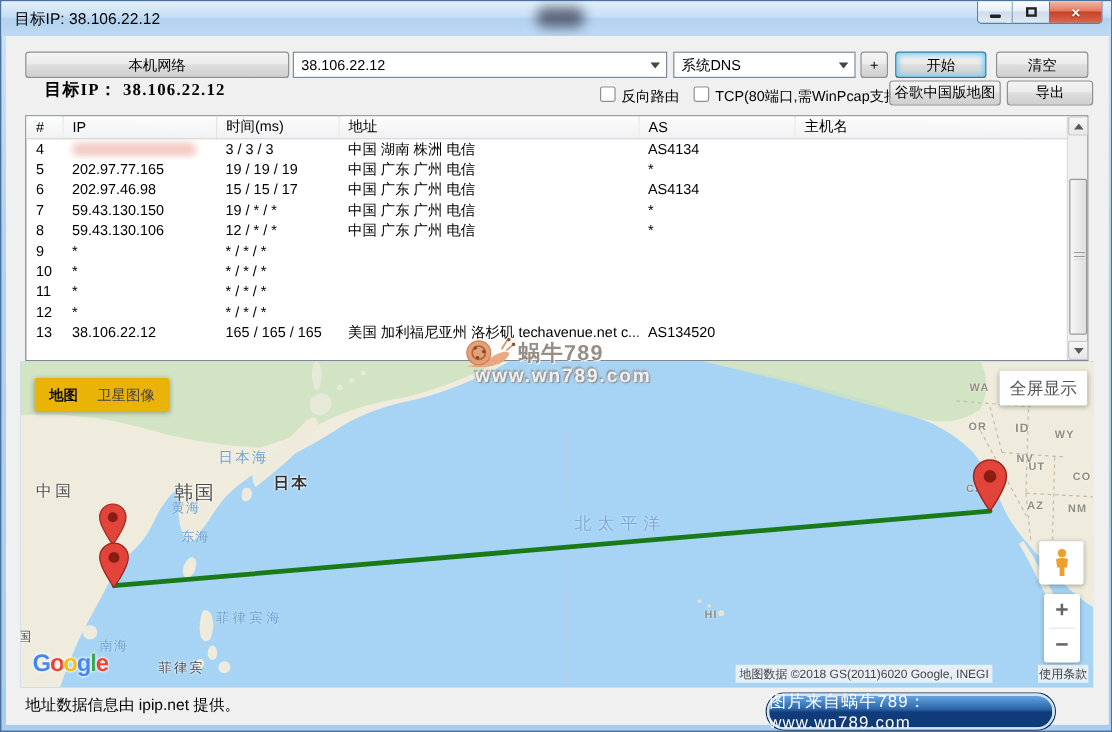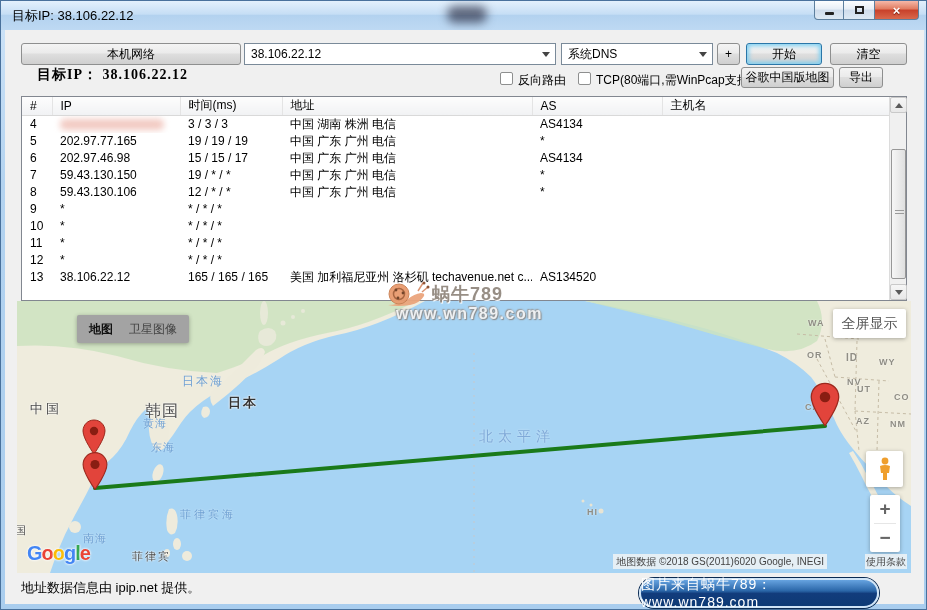--- a/index.html
+++ b/index.html
@@ -68,22 +68,22 @@
   #map{position:absolute;left:16px;top:300px;width:894px;height:272px;background:#a7d4f4;overflow:hidden;}
   #map svg.geo{position:absolute;left:0;top:0;}
   .mlabel{position:absolute;white-space:nowrap;pointer-events:none;}
   .country{color:#4a4a4a;text-shadow:0 0 2px #fff,0 0 2px #fff;}
   .country-bold{color:#333;font-weight:bold;text-shadow:0 0 2px #fff,0 0 2px #fff;}
   .ocean{color:#6d9fd2;text-shadow:0 0 2px rgba(255,255,255,.6);}
   .ocean-lg{color:#7fa9d8;text-shadow:0 0 2px rgba(255,255,255,.6);}
   .state{color:#8f8d84;font-size:9px;font-weight:bold;letter-spacing:1px;text-shadow:0 0 2px rgba(255,255,255,.8);}
   .map-pin{position:absolute;}
 
-  #map-type{position:absolute;left:12px;top:14px;height:28px;background:#a3a3a3;border-radius:2px;
-    box-shadow:0 1px 4px rgba(0,0,0,.3);display:flex;align-items:center;padding:0 12px;gap:16px;font-size:12px;margin-left:48px;}
+  #map-type{position:absolute;left:12px;top:14px;height:28px;background:#eab308;border-radius:2px;
+    box-shadow:0 1px 4px rgba(0,0,0,.3);display:flex;align-items:center;padding:0 12px;gap:16px;font-size:12px;}
   #map-type .sel{font-weight:bold;color:#111;}
   #map-type .unsel{color:#444;}
   #fullscreen-btn{position:absolute;right:5px;top:8px;width:73px;height:29px;background:#fff;border-radius:2px;
     box-shadow:0 1px 4px rgba(0,0,0,.3);display:flex;align-items:center;justify-content:center;font-size:14px;color:#555;}
   #pegman-box{position:absolute;left:849px;top:150px;width:37px;height:36px;background:#fff;border-radius:2px;
     box-shadow:0 1px 4px rgba(0,0,0,.3);display:flex;align-items:center;justify-content:center;}
   #zoom-ctl{position:absolute;left:853px;top:194px;width:30px;height:57px;background:#fff;border-radius:2px;
     box-shadow:0 1px 4px rgba(0,0,0,.3);}
   .zoom-btn{width:30px;height:28px;display:flex;align-items:center;justify-content:center;
     font-size:19px;font-weight:bold;color:#666;}
@@ -147,21 +147,21 @@
   <div class="btn" style="left:716px;top:42px;width:23px;height:22px;">+</div>
   <div class="btn default" style="left:745px;top:42px;width:76px;height:22px;">开始</div>
   <div class="btn" style="left:829px;top:42px;width:77px;height:22px;">清空</div>
 
   <div id="target-ip-line">目标IP： 38.106.22.12</div>
   <span class="checkbox" style="left:499px;top:71px;"></span>
   <span class="chk-label" style="left:517px;top:71px;">反向路由</span>
   <span class="checkbox" style="left:577px;top:71px;"></span>
   <span class="chk-label" style="left:595px;top:71px;">TCP(80端口,需WinPcap支持)</span>
   <div class="btn" style="left:740px;top:66px;width:93px;height:21px;">谷歌中国版地图</div>
-  <div class="btn" style="left:838px;top:66px;width:44px;height:21px;">导出</div>
+  <div class="btn" style="left:838px;top:66px;width:72px;height:21px;">导出</div>
 
   <div id="trace-table-wrap">
     <table id="trace-table">
       <colgroup>
           <col class="c0">
           <col class="c1">
           <col class="c2">
           <col class="c3">
           <col class="c4">
           <col class="c5">

